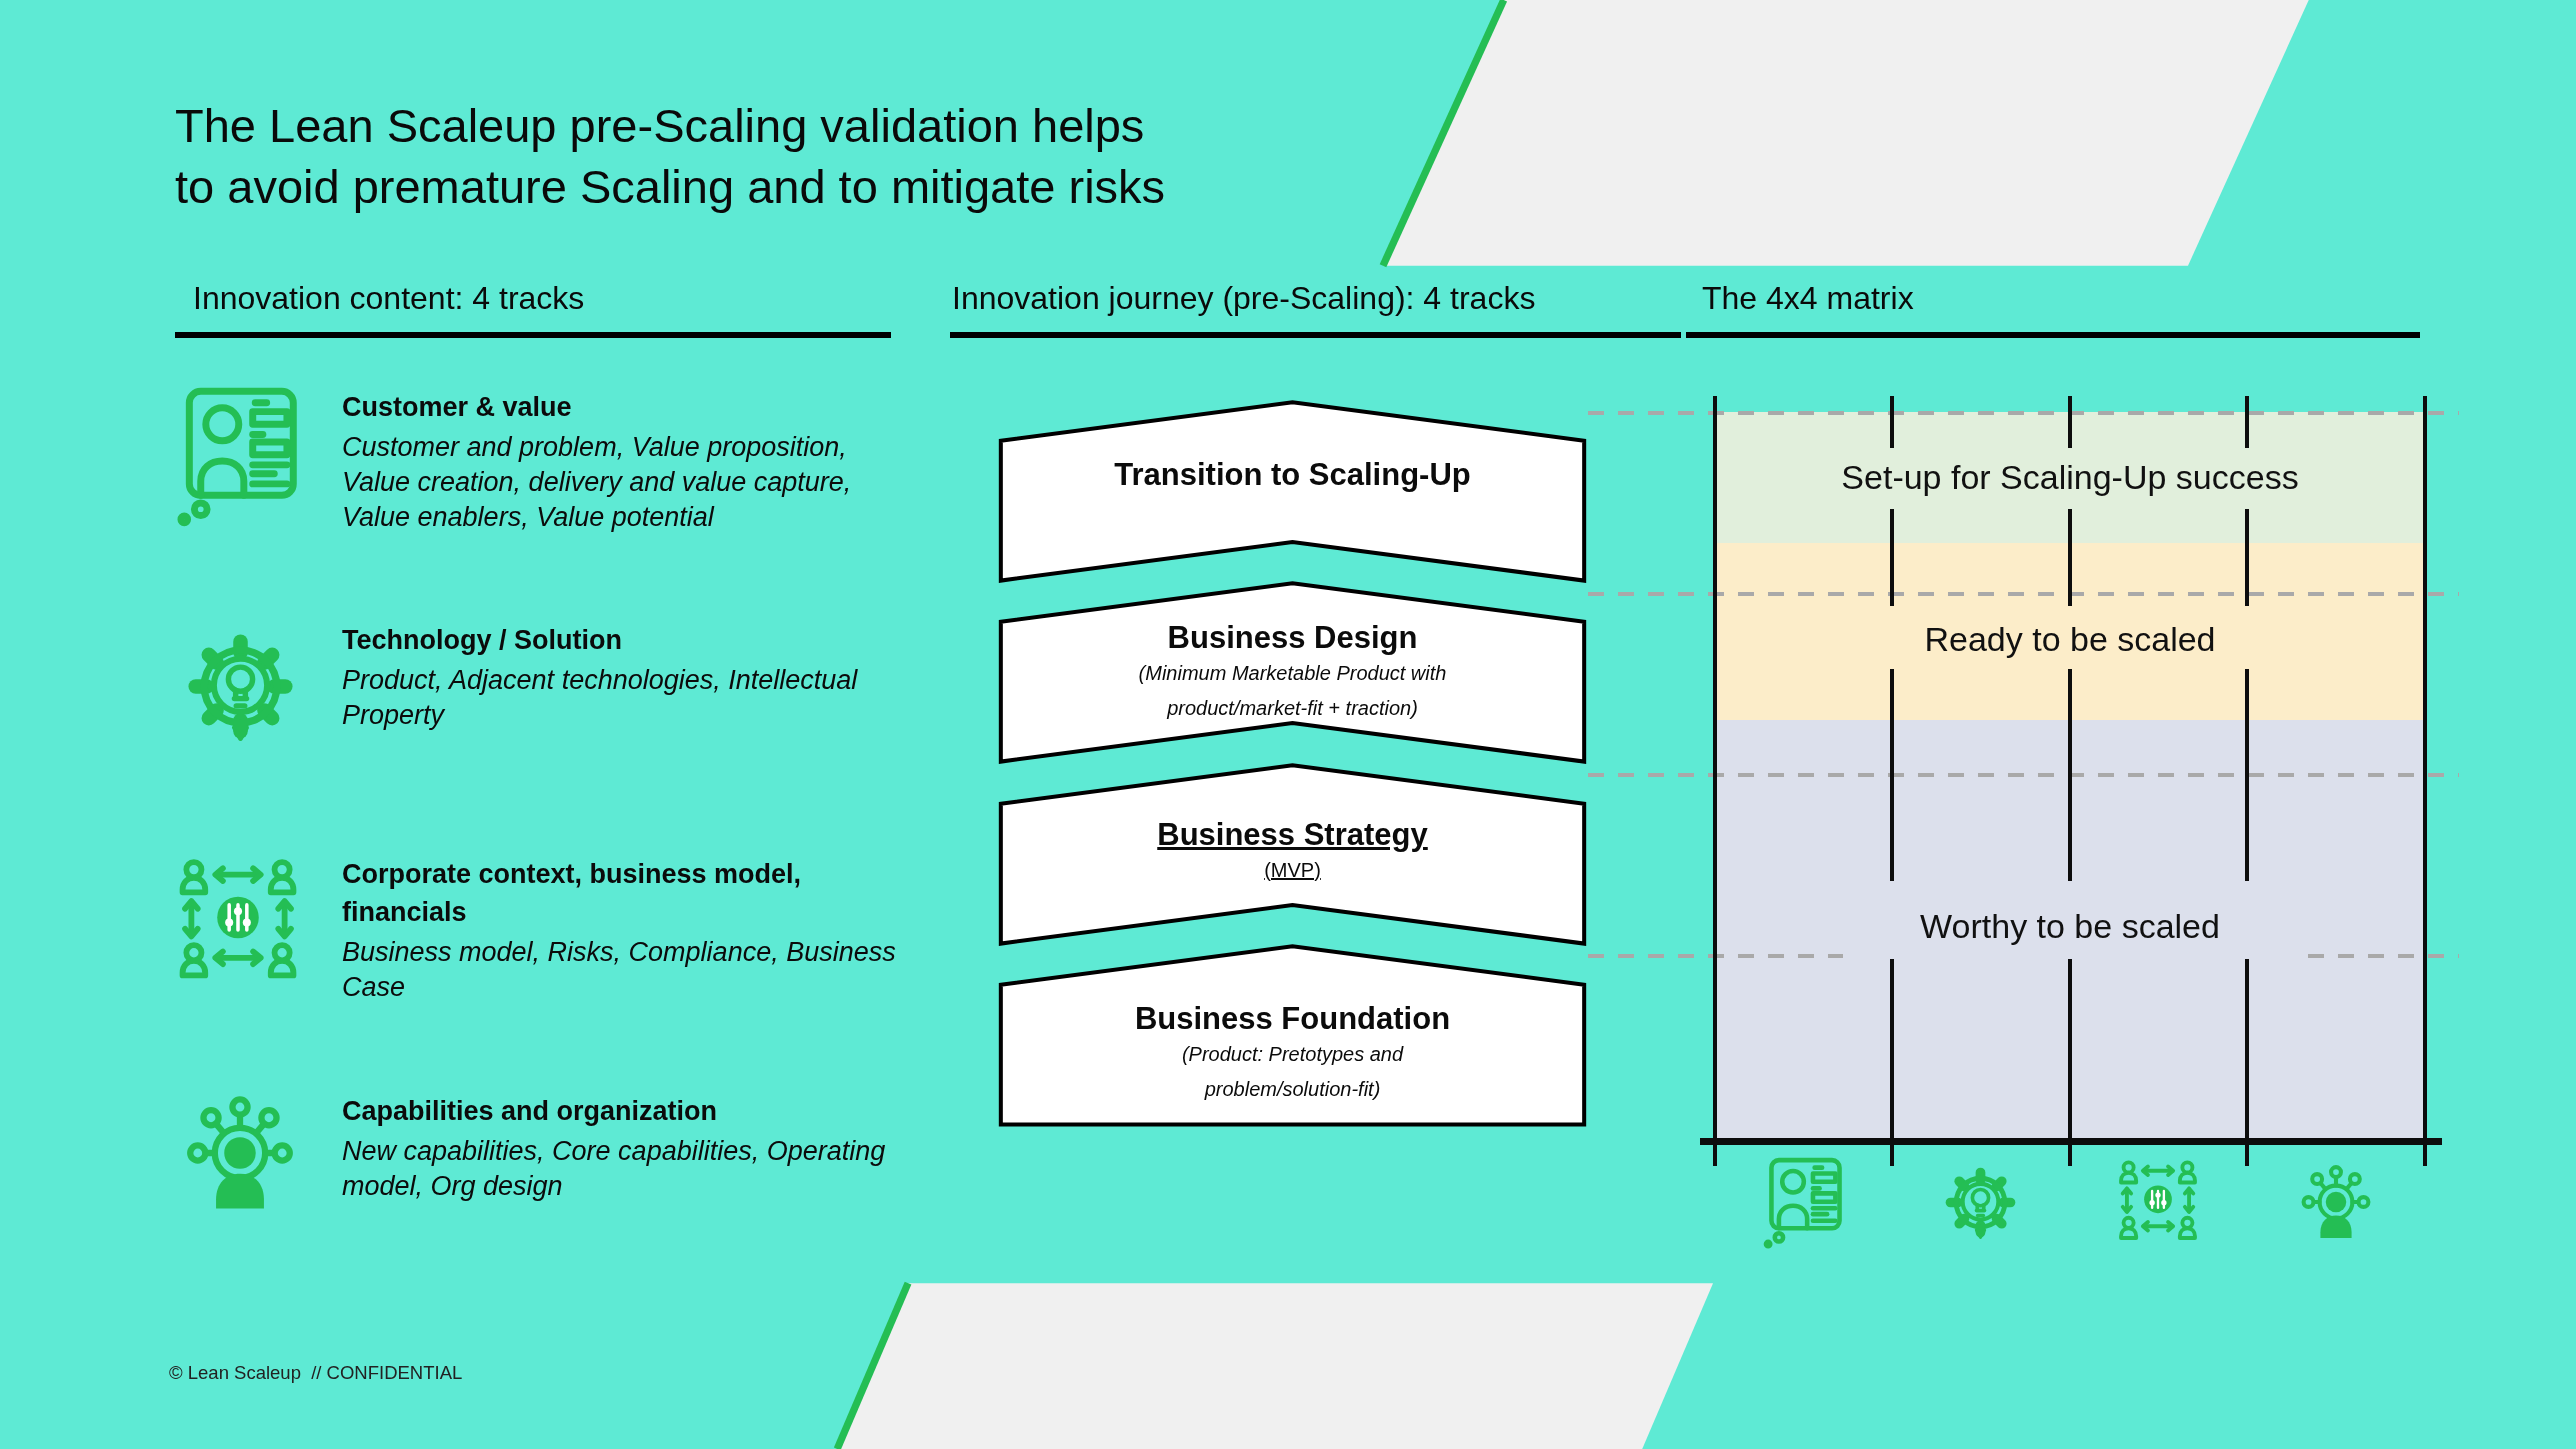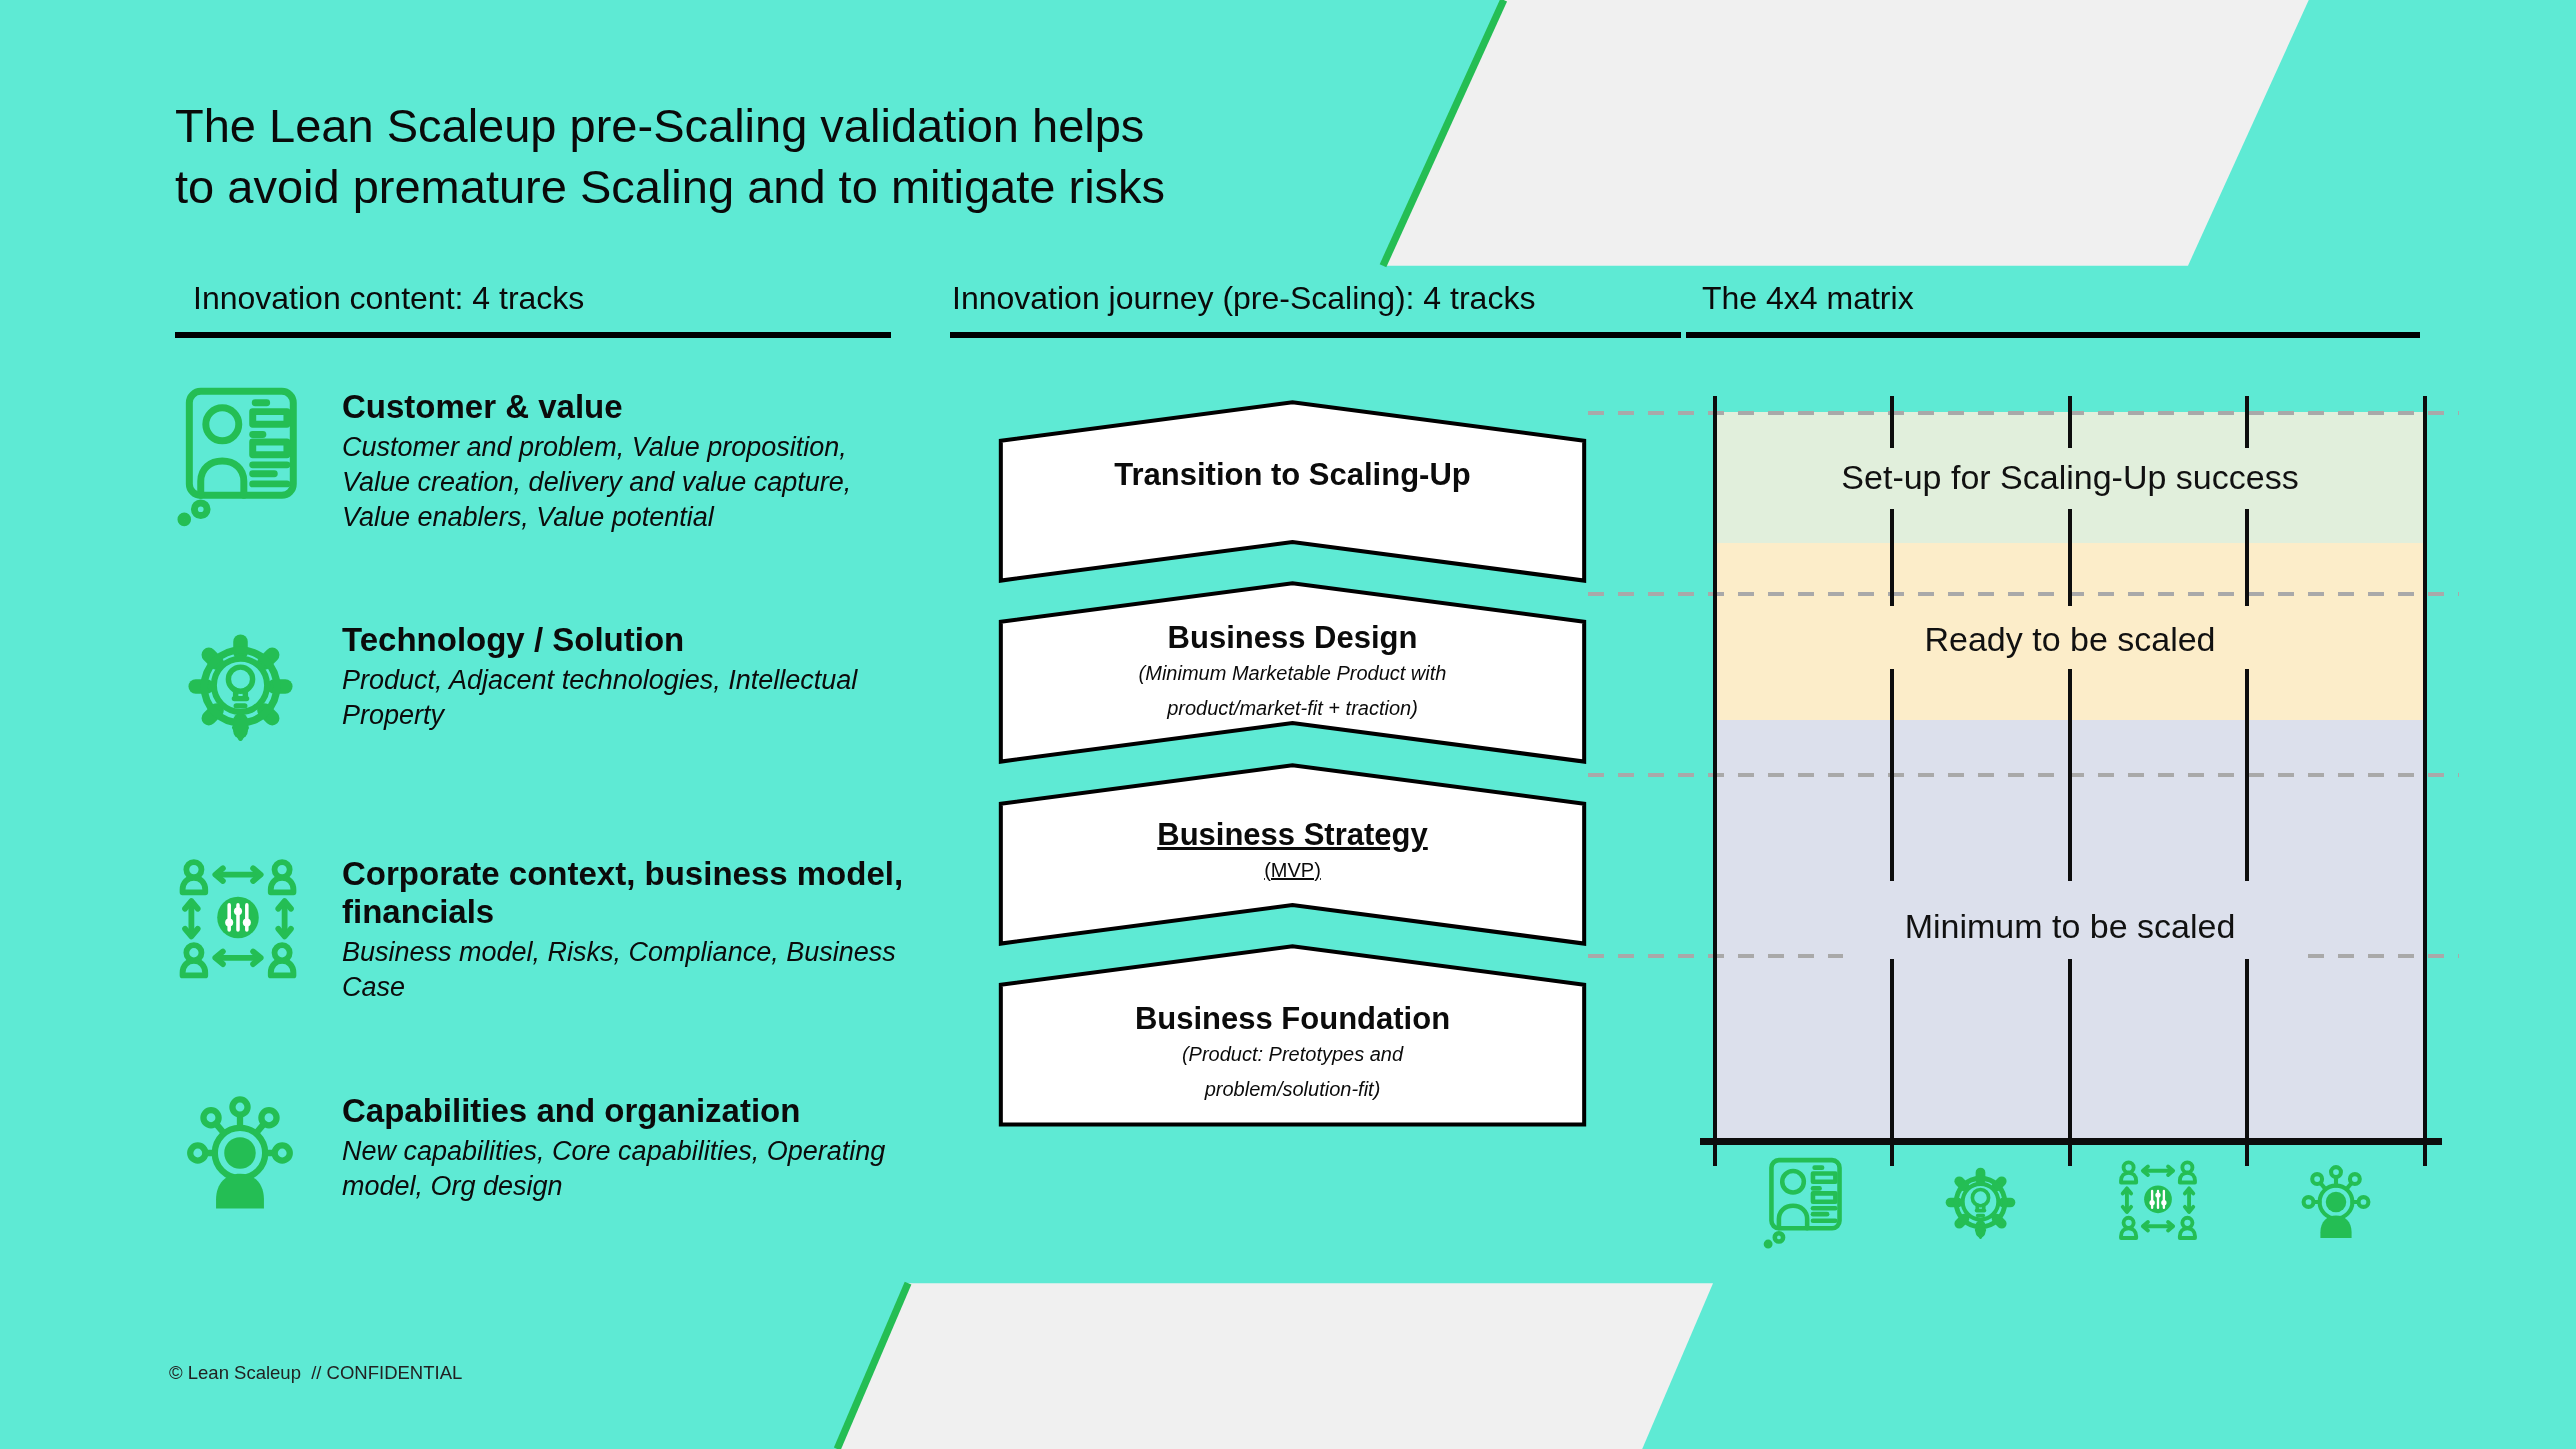--- a/index.html
+++ b/index.html
@@ -27,21 +27,21 @@
     font-size:47px;line-height:61px;white-space:pre-line;color:#0a0a0a;
   }
 
   
   .col-header{top:280px;height:40px;font-size:32px;color:#0a0a0a;white-space:nowrap;}
   .col-underline{top:332px;height:5.6px;background:#000;}
 
   
   .track-icon{color:var(--accent_green);}
   .track-text{width:741px;}
-  .track-title{font-size:33px;font-weight:bold;line-height:38px;white-space:pre-line;}
+  .track-title{font-size:27px;font-weight:bold;line-height:38px;white-space:pre-line;}
   .track-desc{font-size:27px;font-style:italic;line-height:35px;white-space:pre-line;margin-top:4px;}
 
   
   .stage-shape{left:997px;width:591px;height:184px;}
   .stage-shape polygon{fill:#ffffff;stroke:#000000;stroke-width:5;}
   .stage-text{left:997px;width:591px;text-align:center;}
   .stage-title{font-size:31px;font-weight:bold;line-height:37px;}
   .stage-subtitle{font-size:20px;font-style:italic;line-height:35px;white-space:pre-line;}
   .stage-subtitle.upright{font-style:normal;}
 
@@ -276,21 +276,21 @@
   <div class="abs vline" style="left:2068px;"></div>
   <div class="abs vline" style="left:2245px;"></div>
   <div class="abs vline" style="left:2423px;"></div>
 
   <div class="abs label-strip band-green" style="top:448px;height:61px;"></div>
   <div class="abs label-strip band-amber" style="top:606px;height:63px;"></div>
   <div class="abs label-strip band-blue" style="top:881px;height:78px;"></div>
 
   <div class="abs matrix-label" style="top:618px;">Ready to be scaled</div>
   <div class="abs matrix-label" style="top:456px;">Set-up for Scaling-Up success</div>
-  <div class="abs matrix-label" style="top:905px;">Minimum to be scaled</div>
+  <div class="abs matrix-label" style="top:905px;">Worthy to be scaled</div>
 
   <div class="abs matrix-baseline"></div>
 
   <div class="abs matrix-axis-icon" style="left:1761px;top:1156px;">
     <svg width="84" height="93" viewBox="0 0 104 116">
         <use href="#i-customer"></use>
       </svg>
   </div>
   <div class="abs matrix-axis-icon" style="left:1940px;top:1162px;">
     <svg width="81" height="81" viewBox="0 0 100 100">

